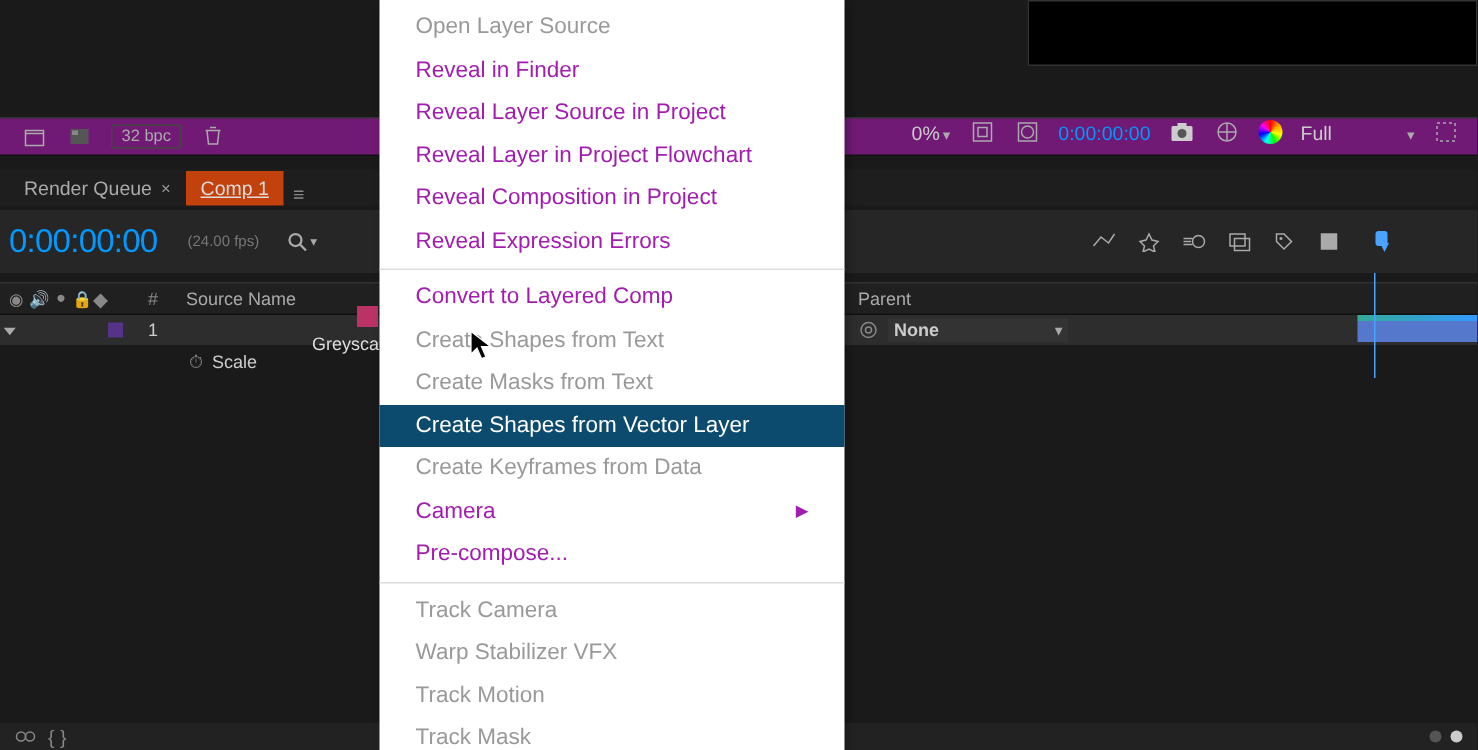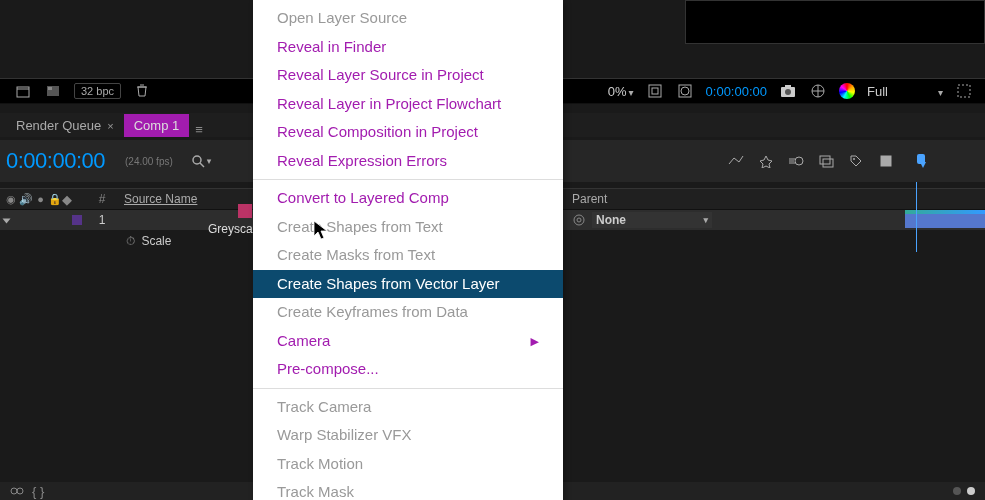--- a/index.html
+++ b/index.html
@@ -1,58 +1,58 @@
 <!DOCTYPE html>
 <html><head>
 <meta charset="utf-8">
 <style>
 * { margin: 0; padding: 0; box-sizing: border-box; font-family: -apple-system, BlinkMacSystemFont, "Segoe UI", sans-serif; user-select: none; }
 body { background: #1a1a1a; width: 985px; height: 500px; overflow: hidden; position: relative; color: #ccc; font-size: 13px; }
 
 
-.top-bar { position: absolute; top: 78px; left: 0; right: 0; height: 26px; background: #000000; border-top: 1px solid #333; border-bottom: 1px solid #111; display: flex; align-items: center; }
+.top-bar { position: absolute; top: 78px; left: 0; right: 0; height: 26px; background: #701a75; border-top: 1px solid #333; border-bottom: 1px solid #111; display: flex; }
 .topbar-left { display: flex; align-items: center; gap: 12px; padding-left: 14px; }
 .ic { width: 18px; height: 18px; display: inline-flex; align-items: center; justify-content: center; color: #aaa; }
 .bpc-tag { font-size: 11px; color: #aaa; border: 1px solid #444; padding: 1px 6px; border-radius: 2px; }
 .topbar-right { position: absolute; right: 0; display: flex; align-items: center; gap: 12px; padding-right: 12px; }
 .pct { color: #ccc; font-size: 13px; }
 .chev { color: #aaa; font-size: 10px; margin-left: 2px; }
 .ic svg { fill: currentColor; }
 .camera-ic { color: #ddd; }
 .colorwheel { width: 16px; height: 16px; border-radius: 50%; background: conic-gradient(red, orange, yellow, lime, cyan, blue, magenta, red); }
 .full-sel { color: #ccc; }
 
 
 .preview { position: absolute; top: 0; right: 0; width: 300px; height: 44px; background: #000; border: 1px solid #333; }
 
 
 .tabs { position: absolute; top: 113px; left: 0; right: 0; height: 24px; background: #1e1e1e; display: flex; align-items: flex-end; padding-left: 6px; }
 .tab { padding: 4px 10px; color: #aaa; font-size: 13px; background: #1e1e1e; display: flex; align-items: center; gap: 6px; }
-.tab.active { background: #a21caf; color: #ddd; }
+.tab.active { background: #c2410c; color: #ddd; text-decoration: underline; }
 .tab .close { font-size: 11px; color: #999; }
 .tab-menu { margin-left: 6px; color: #888; }
 
 
 .tl-header { position: absolute; top: 140px; left: 0; right: 0; height: 42px; background: #262626; display: flex; align-items: center; }
 .timecode { color: #0099ff; font-size: 22px; font-weight: 500; padding-left: 6px; letter-spacing: -0.5px; }
 .fps { font-size: 10px; color: #777; margin-left: 20px; }
 .search-ic { margin-left: 18px; color: #aaa; display: flex; align-items: center; gap: 2px; }
 .tl-tools { position: absolute; right: 90px; display: flex; gap: 12px; }
 .tl-ruler { position: absolute; right: 0; width: 80px; top: 0; bottom: 0; background: #262626; }
 .playhead { position: absolute; left: 10px; top: 14px; width: 12px; height: 16px; }
 .playhead::before { content: ''; position: absolute; left: 2px; top: 0; width: 8px; height: 10px; background: #4aa3ff; border-radius: 2px; }
 .playhead::after { content: ''; position: absolute; left: 5px; top: 8px; border-left: 3px solid transparent; border-right: 3px solid transparent; border-top: 6px solid #4aa3ff; }
 
 
 .cols { position: absolute; top: 188px; left: 0; right: 0; height: 22px; background: #202020; display: flex; align-items: center; border-top: 1px solid #333; border-bottom: 1px solid #111; }
 .col-icons { width: 62px; display: flex; gap: 4px; padding-left: 6px; }
 .col-icons span { color: #888; font-size: 11px; }
 .col-sw { width: 30px; }
 .col-num { width: 20px; color: #888; font-size: 12px; text-align: center; }
-.col-src { width: 260px; padding-left: 12px; color: #aaa; font-size: 12px; text-decoration: underline; }
+.col-src { width: 260px; padding-left: 12px; color: #aaa; font-size: 12px; }
 .col-mode { flex: 0 0 70px; color: #aaa; font-size: 12px; }
 .col-t { width: 30px; color: #888; font-size: 12px; text-align: center; }
 .col-trk { width: 100px; color: #aaa; font-size: 12px; }
 .col-parent { width: 140px; color: #aaa; font-size: 12px; }
 
 
 .layer { position: absolute; top: 210px; left: 0; right: 0; height: 20px; background: #2d2d2d; display: flex; align-items: center; }
 .lyr-toggles { width: 62px; padding-left: 4px; }
 .lyr-disc { width: 12px; height: 12px; display: inline-block; }
 .lyr-disc::before { content:''; display:inline-block; border-left:5px solid #aaa; border-top:4px solid transparent; border-bottom:4px solid transparent; transform: rotate(90deg); }

